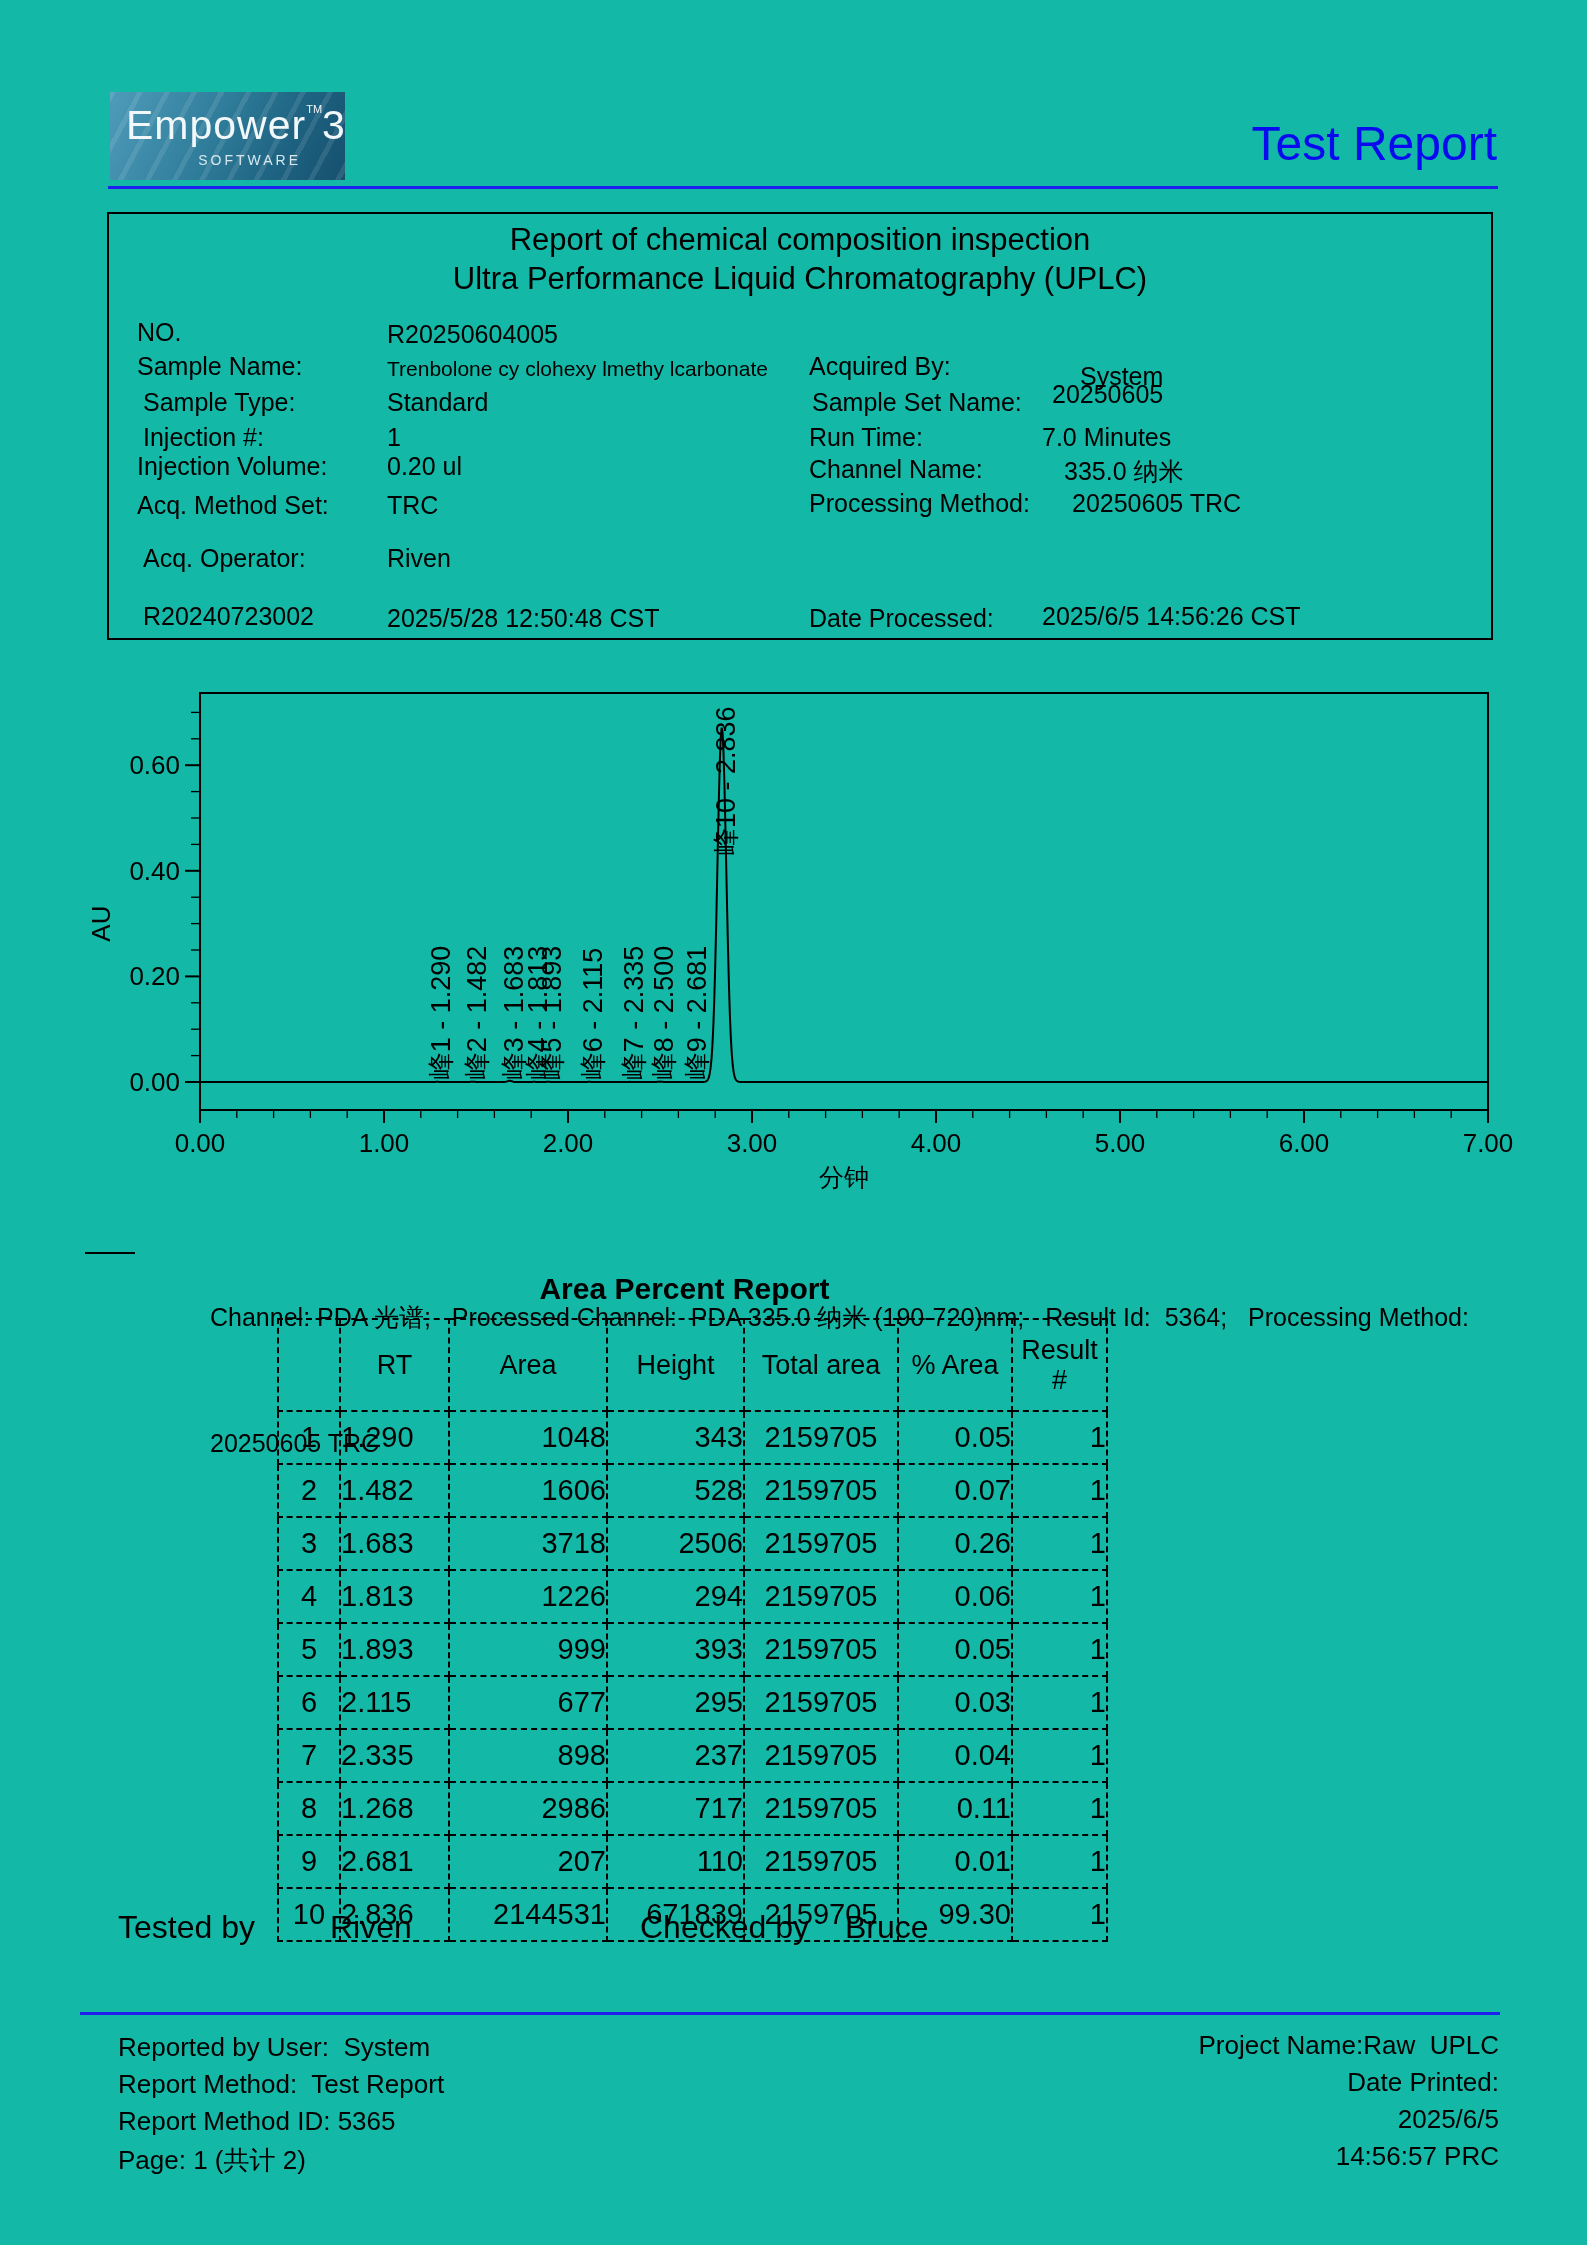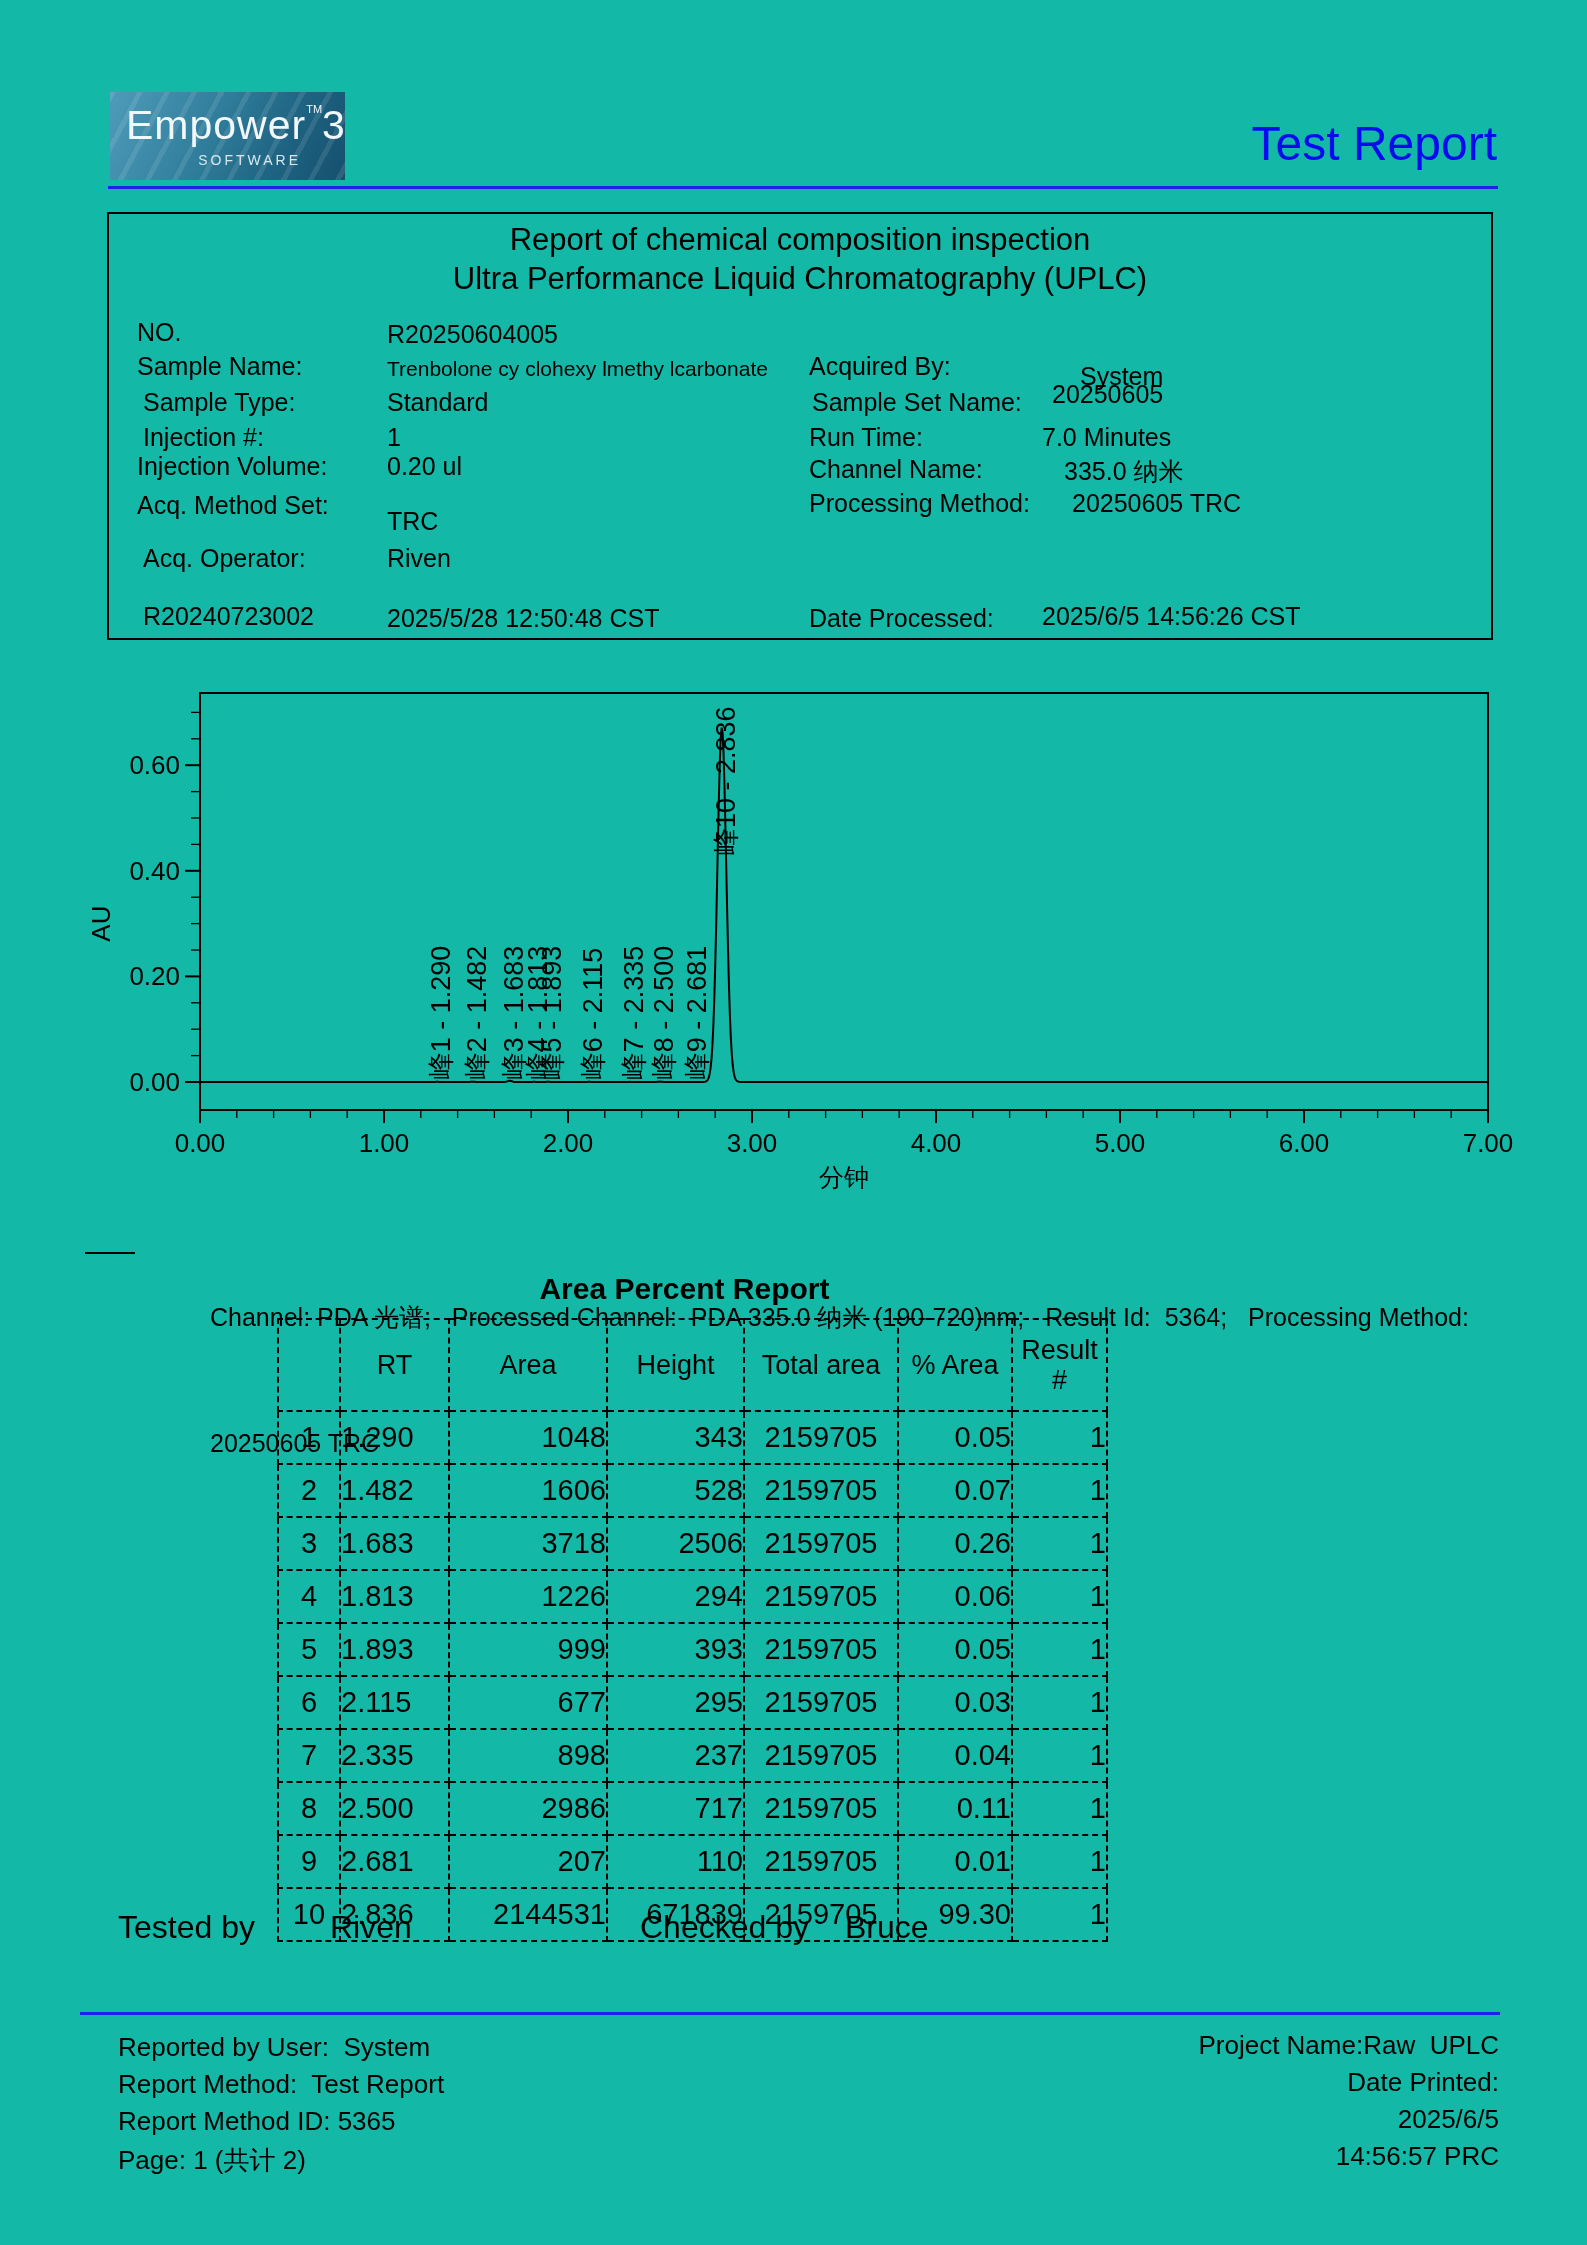--- a/index.html
+++ b/index.html
@@ -73,21 +73,21 @@
     <div class="fld" style="left:278px;top:106px;">R20250604005</div>
     <div class="fld" style="left:28px;top:138px;">Sample Name:</div>
     <div class="fld" style="left:278px;top:143px;font-size:21px;">Trenbolone cy clohexy lmethy lcarbonate</div>
     <div class="fld" style="left:34px;top:174px;">Sample Type:</div>
     <div class="fld" style="left:278px;top:174px;">Standard</div>
     <div class="fld" style="left:34px;top:209px;">Injection #:</div>
     <div class="fld" style="left:278px;top:209px;">1</div>
     <div class="fld" style="left:28px;top:238px;">Injection Volume:</div>
     <div class="fld" style="left:278px;top:238px;">0.20 ul</div>
     <div class="fld" style="left:28px;top:277px;">Acq. Method Set:</div>
-    <div class="fld" style="left:278px;top:293px;">TRC</div>
+    <div class="fld" style="left:278px;top:277px;">TRC</div>
     <div class="fld" style="left:34px;top:330px;">Acq. Operator:</div>
     <div class="fld" style="left:278px;top:330px;">Riven</div>
     <div class="fld" style="left:34px;top:388px;">R20240723002</div>
     <div class="fld" style="left:278px;top:390px;">2025/5/28 12:50:48 CST</div>
 
     <div class="fld" style="left:700px;top:138px;">Acquired By:</div>
     <div class="fld" style="left:971px;top:148px;">System</div>
     <div class="fld" style="left:703px;top:174px;">Sample Set Name:</div>
     <div class="fld" style="left:943px;top:166px;">20250605</div>
     <div class="fld" style="left:700px;top:209px;">Run Time:</div>
@@ -258,21 +258,21 @@
           <td class="c0">7</td>
           <td class="c1">2.335</td>
           <td class="c2">898</td>
           <td class="c3">237</td>
           <td class="c4">2159705</td>
           <td class="c5">0.04</td>
           <td class="c6">1</td>
         </tr>
         <tr>
           <td class="c0">8</td>
-          <td class="c1">2.500</td>
+          <td class="c1">1.268</td>
           <td class="c2">2986</td>
           <td class="c3">717</td>
           <td class="c4">2159705</td>
           <td class="c5">0.11</td>
           <td class="c6">1</td>
         </tr>
         <tr>
           <td class="c0">9</td>
           <td class="c1">2.681</td>
           <td class="c2">207</td>

